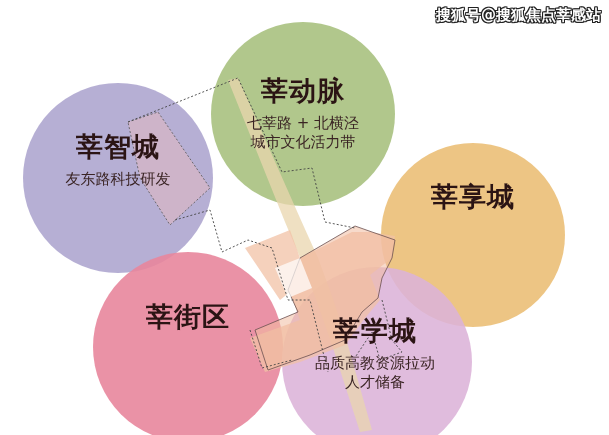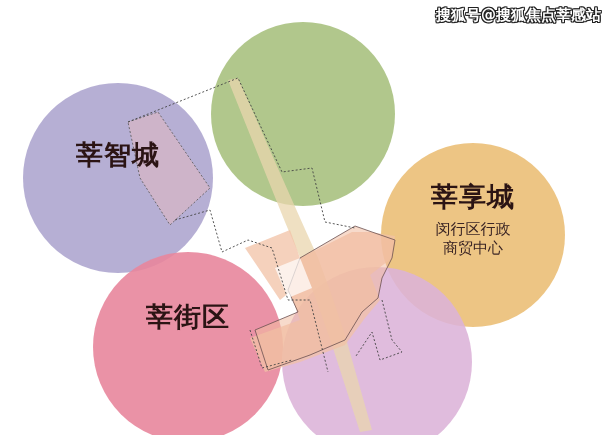--- a/index.html
+++ b/index.html
@@ -45,32 +45,43 @@
 
       <polyline points="128,122 238,78 282,172 312,168 325,222 355,228" fill="none" stroke="#444" stroke-width="0.9" stroke-dasharray="2,2"></polyline>
       <polyline points="175,220 210,210 222,252 248,240 272,248 288,300 310,300 328,372" fill="none" stroke="#444" stroke-width="0.9" stroke-dasharray="2,2"></polyline>
       <polyline points="382,300 392,340 402,352 380,360 372,332 356,356" fill="none" stroke="#444" stroke-width="0.9" stroke-dasharray="2,2"></polyline>
       <polyline points="250,330 262,368 292,360" fill="none" stroke="#444" stroke-width="0.9" stroke-dasharray="2,2"></polyline>
     </g>
   </svg>
 
   <div class="watermark">搜狐号@搜狐焦点莘感站</div>
 
-  <div class="label" style="left:118px; top:130px;margin-top:8px;">
+  <div class="label" style="left:118px; top:130px;">
     <div class="title">莘智城</div>
     <div class="desc">
+      <div>友东路科技研发</div>
     </div>
   </div>
 
+  <div class="label" style="left:303px; top:74px;">
+    <div class="title">莘动脉</div>
+    <div class="desc">
+      <div>七莘路 + 北横泾</div>
+      <div>城市文化活力带</div>
+    </div>
+  </div>
 
   <div class="label" style="left:473px; top:180px;">
     <div class="title">莘享城</div>
-    <div class="desc">
-      <div>闵行区行政</div>
-      <div>商贸中心</div>
-    </div>
   </div>
 
   <div class="label" style="left:188px; top:300px;">
     <div class="title">莘街区</div>
   </div>
 
+  <div class="label" style="left:375px; top:314px;">
+    <div class="title">莘学城</div>
+    <div class="desc">
+      <div>品质高教资源拉动</div>
+      <div>人才储备</div>
+    </div>
+  </div>
 </div>
 
 </body></html>

